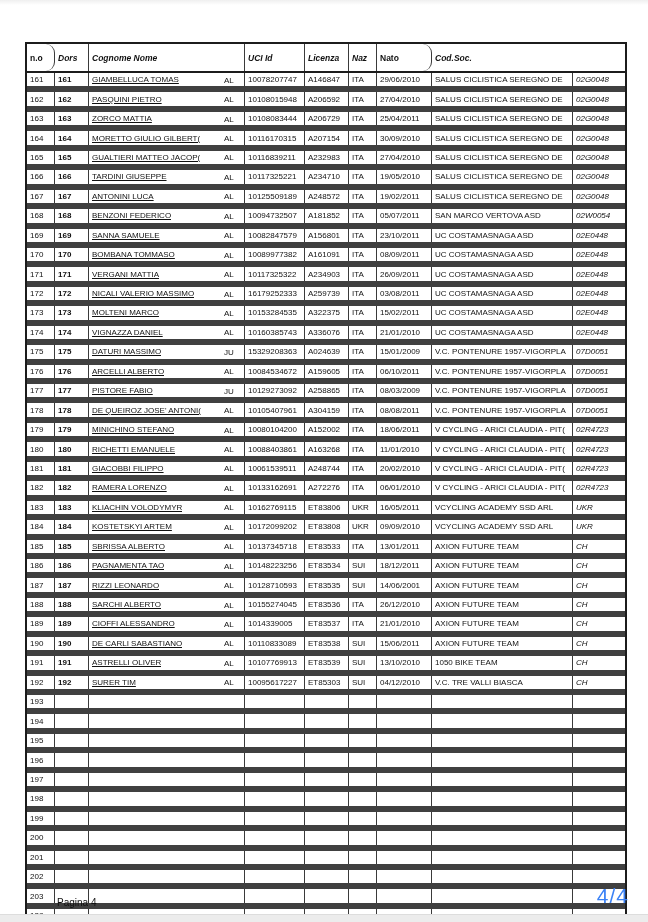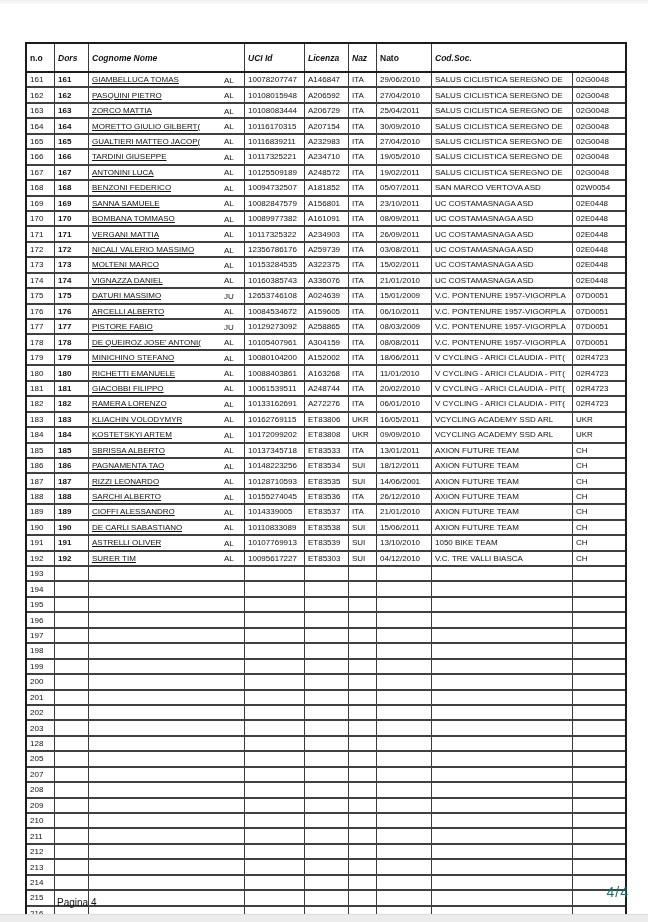--- a/index.html
+++ b/index.html
@@ -22,49 +22,49 @@
     grid-template-columns:28px 34px 156px 60px 44px 28px 55px 141px 1fr;
     height:27px;
     border-bottom:2px solid #1c1c1c;
   }
   .hcell {
     display:flex; align-items:center; box-sizing:border-box;
     padding-left:3px; overflow:hidden;
     font-size:8.5px; font-weight:bold; font-style:italic;
     border-right:1px solid #3a3a3a; white-space:nowrap;
   }
-  .hcell.upright { font-style:normal; }
+  .hcell.upright { font-style:normal;border-radius:9px; }
   .hcell:last-child { border-right:none; }
   .row {
     display:grid;
     grid-template-columns:28px 34px 156px 60px 44px 28px 55px 141px 1fr;
     height:13.45px;
-    border-bottom:2px solid #404040;
+    border-bottom:6px solid #404040;
   }
   .row:last-child { border-bottom:none; }
   .cell {
     display:flex; align-items:center; box-sizing:border-box;
     padding-left:3px; overflow:hidden; white-space:nowrap;
     font-size:8px;
     border-right:1px solid #3a3a3a;
   }
-  .cell:last-child { border-right:none; }
+  .cell:last-child { border-right:none;font-style:italic; }
   .c-dors { font-weight:bold; }
   .c-cognome { position:relative; }
   .c-cognome .nm { display:block; max-width:133px; overflow:hidden; white-space:nowrap;text-decoration:underline; }
   .c-cognome .cat {
     position:absolute; left:135px; top:50%; transform:translateY(-50%);
   }
   .footer-label {
     position:absolute; left:25px; width:510px; top:897px;
     text-align:left; font-size:10px; color:#111;margin-left:32px;
   }
   .page-indicator {
     position:absolute; right:19px; top:884px;
-    font-size:14px; color:#0f766e; letter-spacing:1px;
+    font-size:21px; color:#3b82f6; letter-spacing:1px;
   }
   .bottom-strip {
     position:absolute; bottom:0; left:0; right:0; height:7px;
     background:#ececec; border-top:1px solid #dddddd;
   }
 </style>
 </head>
 <body>
 
 <div class="top-fade"></div>
@@ -235,21 +235,21 @@
         <div class="cell">UC COSTAMASNAGA ASD</div>
         <div class="cell">02E0448</div>
       </div>
       <div class="row">
         <div class="cell c-no">172</div>
         <div class="cell c-dors">172</div>
         <div class="cell c-cognome">
           <span class="nm">NICALI VALERIO MASSIMO</span>
           <span class="cat">AL</span>
         </div>
-        <div class="cell">12356786176</div>
+        <div class="cell">16179252333</div>
         <div class="cell">A259739</div>
         <div class="cell">ITA</div>
         <div class="cell">03/08/2011</div>
         <div class="cell">UC COSTAMASNAGA ASD</div>
         <div class="cell">02E0448</div>
       </div>
       <div class="row">
         <div class="cell c-no">173</div>
         <div class="cell c-dors">173</div>
         <div class="cell c-cognome">
@@ -277,21 +277,21 @@
         <div class="cell">UC COSTAMASNAGA ASD</div>
         <div class="cell">02E0448</div>
       </div>
       <div class="row">
         <div class="cell c-no">175</div>
         <div class="cell c-dors">175</div>
         <div class="cell c-cognome">
           <span class="nm">DATURI MASSIMO</span>
           <span class="cat">JU</span>
         </div>
-        <div class="cell">12653746108</div>
+        <div class="cell">15329208363</div>
         <div class="cell">A024639</div>
         <div class="cell">ITA</div>
         <div class="cell">15/01/2009</div>
         <div class="cell">V.C. PONTENURE 1957-VIGORPLA</div>
         <div class="cell">07D0051</div>
       </div>
       <div class="row">
         <div class="cell c-no">176</div>
         <div class="cell c-dors">176</div>
         <div class="cell c-cognome">

